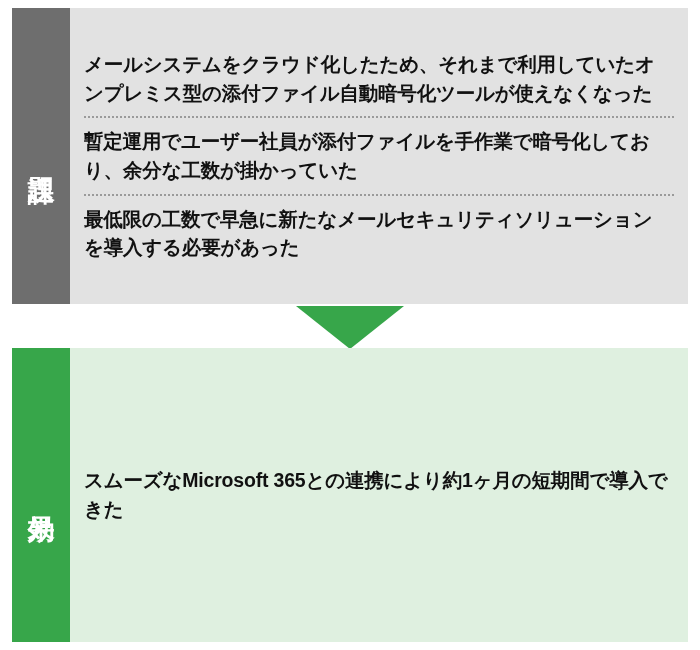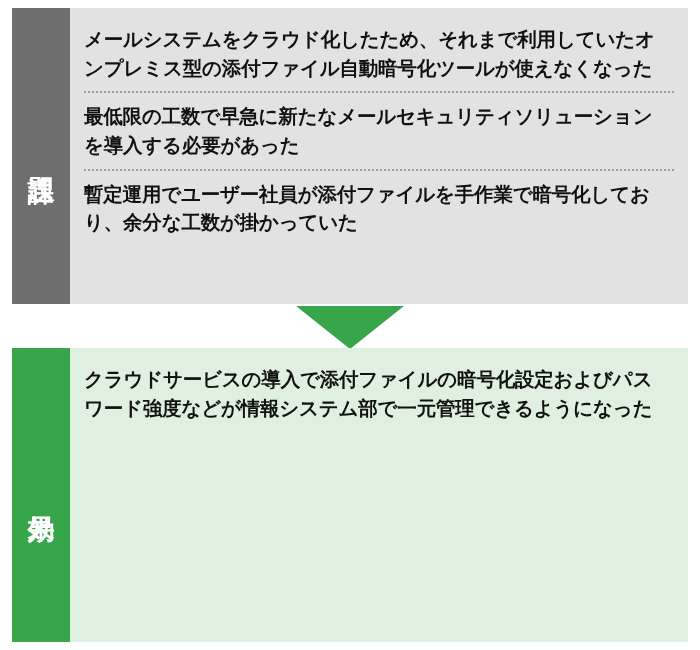--- a/index.html
+++ b/index.html
@@ -44,20 +44,21 @@
     writing-mode: vertical-rl;
     text-orientation: upright;
     white-space: nowrap;
   }
   .block-body {
     flex: 1 1 auto;
     box-sizing: border-box;
     padding: 8px 14px 8px 14px;
     display: flex;
     flex-direction: column;
+    justify-content: center;
   }
   .item {
     font-size: 19.5px;
     line-height: 1.47;
     color: #111111;
     font-weight: bold;
     padding: 9px 2px 9px 0;
     letter-spacing: -0.2px;
   }
 
@@ -100,33 +101,33 @@
 <body>
 
 <div class="board">
 
   <div class="block block-issue">
     <div class="block-label">
       <span class="label-text">課題</span>
     </div>
     <div class="block-body">
       <div class="item">メールシステムをクラウド化したため、それまで利用していたオンプレミス型の添付ファイル自動暗号化ツールが使えなくなった</div>
+      <div class="item">暫定運用でユーザー社員が添付ファイルを手作業で暗号化しており、余分な工数が掛かっていた</div>
       <div class="item">最低限の工数で早急に新たなメールセキュリティソリューションを導入する必要があった</div>
-      <div class="item">暫定運用でユーザー社員が添付ファイルを手作業で暗号化しており、余分な工数が掛かっていた</div>
     </div>
   </div>
 
   <div class="arrow">
     <svg width="700" height="44" viewBox="0 0 700 44" xmlns="http://www.w3.org/2000/svg">
       <polygon points="296,0 404,0 350,43" fill="#37a64a"></polygon>
     </svg>
   </div>
 
   <div class="block block-effect">
     <div class="block-label">
       <span class="label-text">効果</span>
     </div>
     <div class="block-body">
-      <div class="item">クラウドサービスの導入で添付ファイルの暗号化設定およびパスワード強度などが情報システム部で一元管理できるようになった</div>
+      <div class="item">スムーズなMicrosoft 365との連携により約1ヶ月の短期間で導入できた</div>
     </div>
   </div>
 
 </div>
 
 </body></html>

